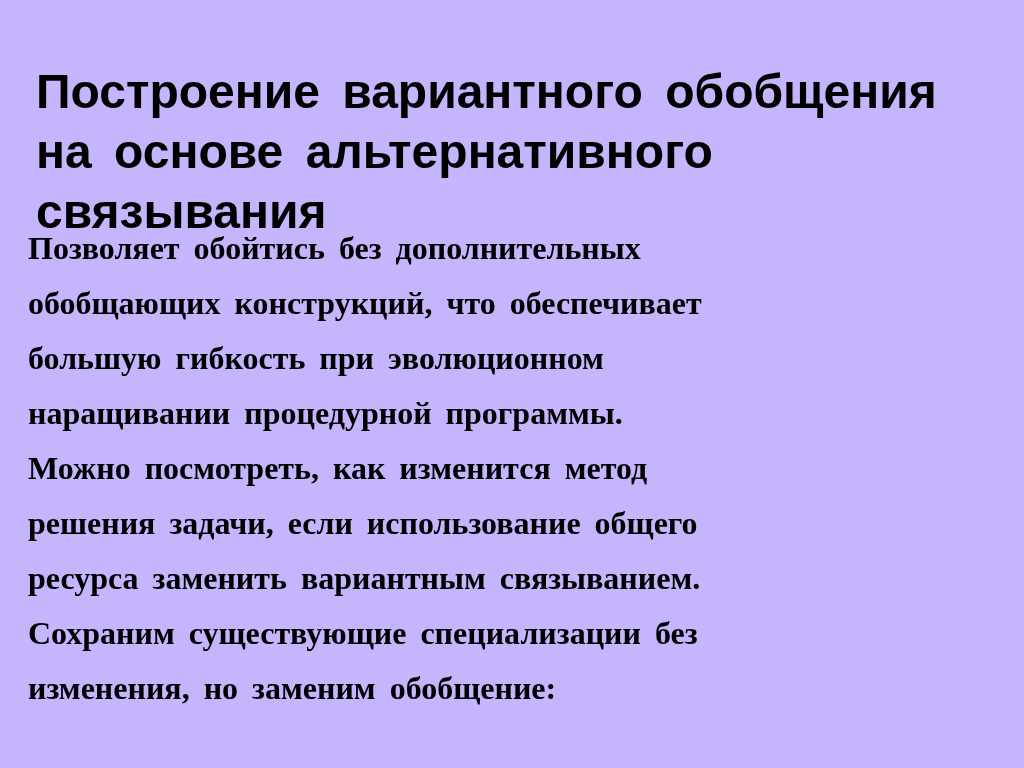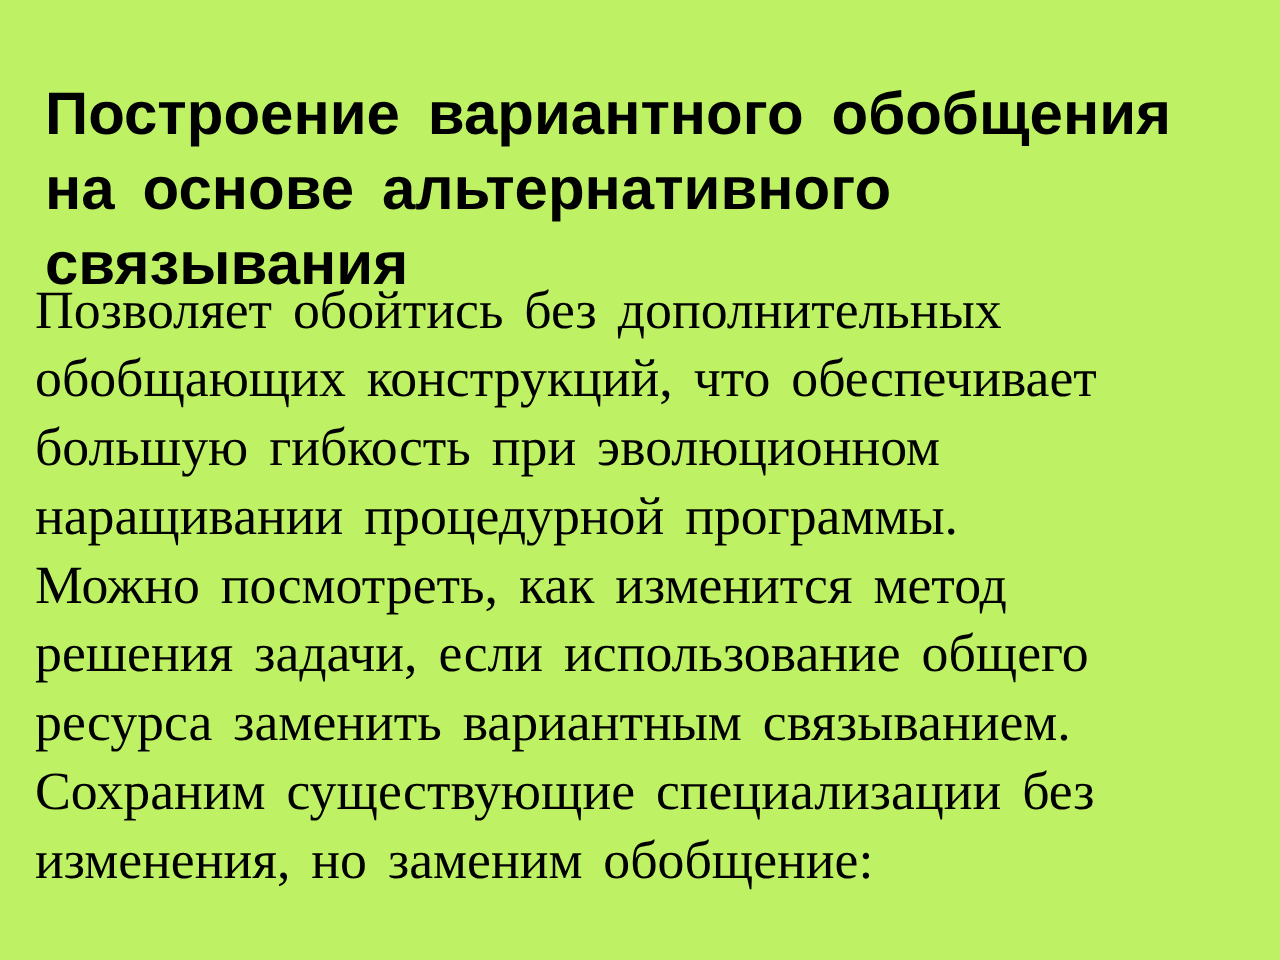--- a/index.html
+++ b/index.html
@@ -4,21 +4,21 @@
 <style>
   html, body {
     margin: 0;
     padding: 0;
     background: #ffffff;
   }
   .slide {
     position: relative;
     width: 1024px;
     height: 768px;
-    background: #bef264;
+    background: #c4b5fd;
     overflow: hidden;
   }
   .slide-title {
     position: absolute;
     left: 36px;
     top: 30px;
     width: 960px;
     font-family: "Liberation Sans", "DejaVu Sans", sans-serif;
     font-weight: bold;
     font-size: 48px;
@@ -27,22 +27,22 @@
     letter-spacing: 0px;
     word-spacing: 9px;
     white-space: pre-line;
   }
   .slide-body {
     position: absolute;
     left: 28px;
     top: 221px;
     width: 940px;
     font-family: "Liberation Serif", "DejaVu Serif", serif;
-    font-weight: normal;
-    font-size: 43px;
+    font-weight: bold;
+    font-size: 32px;
     line-height: 55px;
     color: #000000;
     word-spacing: 6px;
     white-space: pre-line;
   }
 </style>
 </head>
 <body>
 
 <div class="slide">

